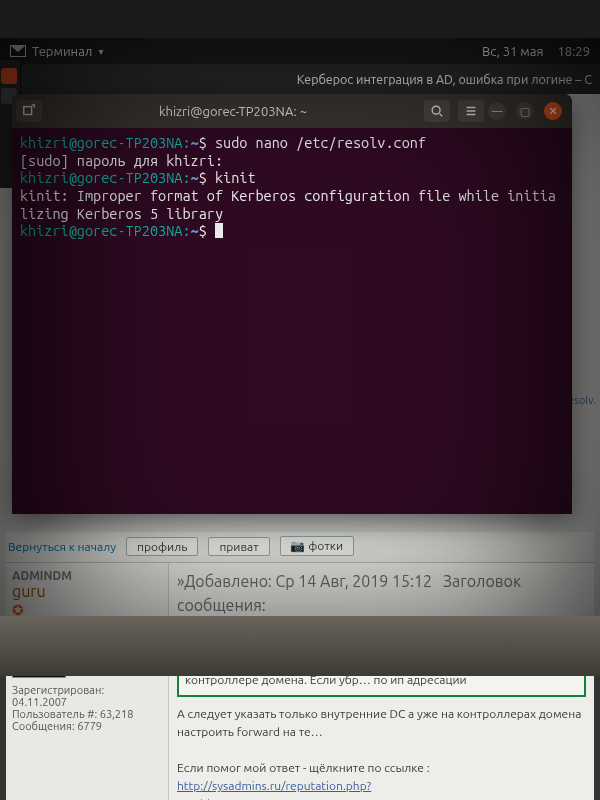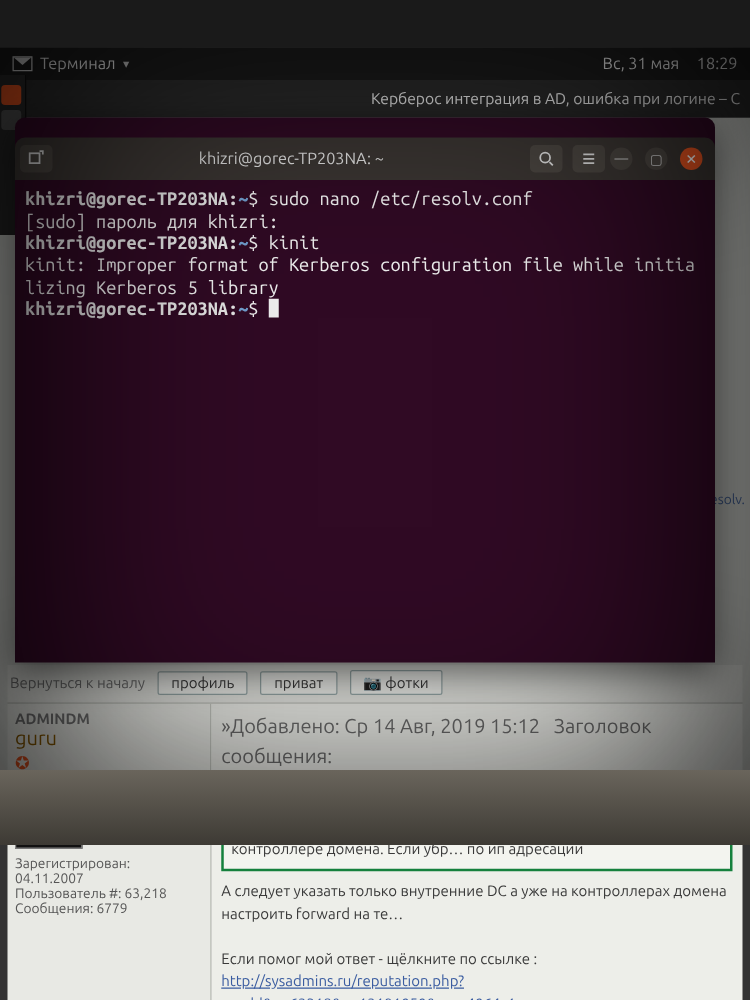--- a/index.html
+++ b/index.html
@@ -9,36 +9,36 @@
   .topbar .spacer{flex:1;}
   .topbar .app{display:flex;align-items:center;gap:6px;}
   .topbar .tri{font-size:10px;opacity:.8;}
   .topbar .right{display:flex;align-items:center;gap:14px;}
   .mail-icon{width:14px;height:10px;border:1px solid #ccc;position:relative;}
   .mail-icon:before{content:"";position:absolute;top:0;left:0;right:0;height:0;border-left:7px solid transparent;border-right:7px solid transparent;border-top:6px solid #ccc;}
   
   .tabstrip{position:absolute;top:64px;left:0;right:0;height:30px;background:#2b2b2b;color:#eee;font-size:12.5px;display:flex;align-items:center;justify-content:flex-end;padding:0 8px;z-index:4;white-space:nowrap;overflow:hidden;}
   
   .term{position:absolute;top:94px;left:12px;width:560px;background:#300a24;border-radius:8px 8px 0 0;box-shadow:0 8px 30px rgba(0,0,0,.6);z-index:10;}
-  .term-titlebar{height:34px;background:#3a3532;border-radius:8px 8px 0 0;display:flex;align-items:center;color:#ddd;font-size:13px;margin-top:16px;}
+  .term-titlebar{height:34px;background:#3a3532;border-radius:8px 8px 0 0;display:flex;align-items:center;color:#ddd;font-size:13px;}
   .term-titlebar .tbtn{width:26px;height:22px;margin:0 4px;background:#4a4540;border-radius:4px;display:flex;align-items:center;justify-content:center;}
   .term-titlebar .tbtn svg{width:14px;height:14px;stroke:#ddd;fill:none;stroke-width:1.6;}
   .term-titlebar .title{flex:1;text-align:center;font-weight:400;font-size:13px;color:#ddd;}
   .term-titlebar .winbtns{display:flex;gap:10px;margin-right:10px;}
   .wb{width:18px;height:18px;border-radius:50%;background:#4a4540;color:#ccc;font-size:11px;display:flex;align-items:center;justify-content:center;}
   .wb.close{background:#e95420;color:#fff;}
   .term-body{padding:6px 8px 10px 8px;font-family:"Ubuntu Mono","DejaVu Sans Mono",monospace;font-size:14.5px;line-height:1.22;color:#eee;min-height:370px;white-space:pre-wrap;word-break:break-all;}
-  .pr-u{color:#e5e5e5;font-weight:bold;}
+  .pr-u{color:#14b8a6;font-weight:normal;}
   .pr-p{color:#729fcf;font-weight:bold;}
   .cursor{display:inline-block;width:8px;height:15px;background:#eee;vertical-align:-2px;}
   
   .forum{position:absolute;top:94px;left:0;right:0;bottom:0;background:#d8dad5;color:#3a3a3a;font-size:12px;z-index:2;}
   .forum-inner{position:absolute;top:430px;left:0;right:0;padding:8px 6px 0 6px;}
   .row-top{display:flex;align-items:center;gap:10px;border-bottom:1px solid #b9bcb5;padding:4px 2px 6px 2px;background:#e6e7e2;}
-  .row-top a{color:#737373;text-decoration:none;}
+  .row-top a{color:#0369a1;text-decoration:none;}
   .row-top .btn{border:1px solid #9aa;padding:2px 10px;background:#f2f3ef;border-radius:2px;font-size:12px;}
   .post{display:flex;align-items:stretch;}
   .pcol{width:150px;border-right:1px solid #c5c8c1;padding:6px;font-size:11px;color:#555;background:#e8e9e4;}
   .pcol b{display:block;color:#737373;font-size:12px;}
   .avatar{width:52px;height:52px;background:#111;margin:6px 0;border:1px solid #888;}
   .pbody{flex:1;padding:6px 8px;font-size:12px;line-height:1.5;background:#edeee9;overflow:hidden;}
   .pbody .meta{color:#6a6a6a;font-size:16px;margin-bottom:6px;}
   .quote{border:2px solid #15803d;background:#f3f4ef;padding:6px;margin:4px 0 8px 0;}
   .quote .qh{font-weight:bold;margin-bottom:4px;}
   .pbody a{color:#3a5ca0;}

